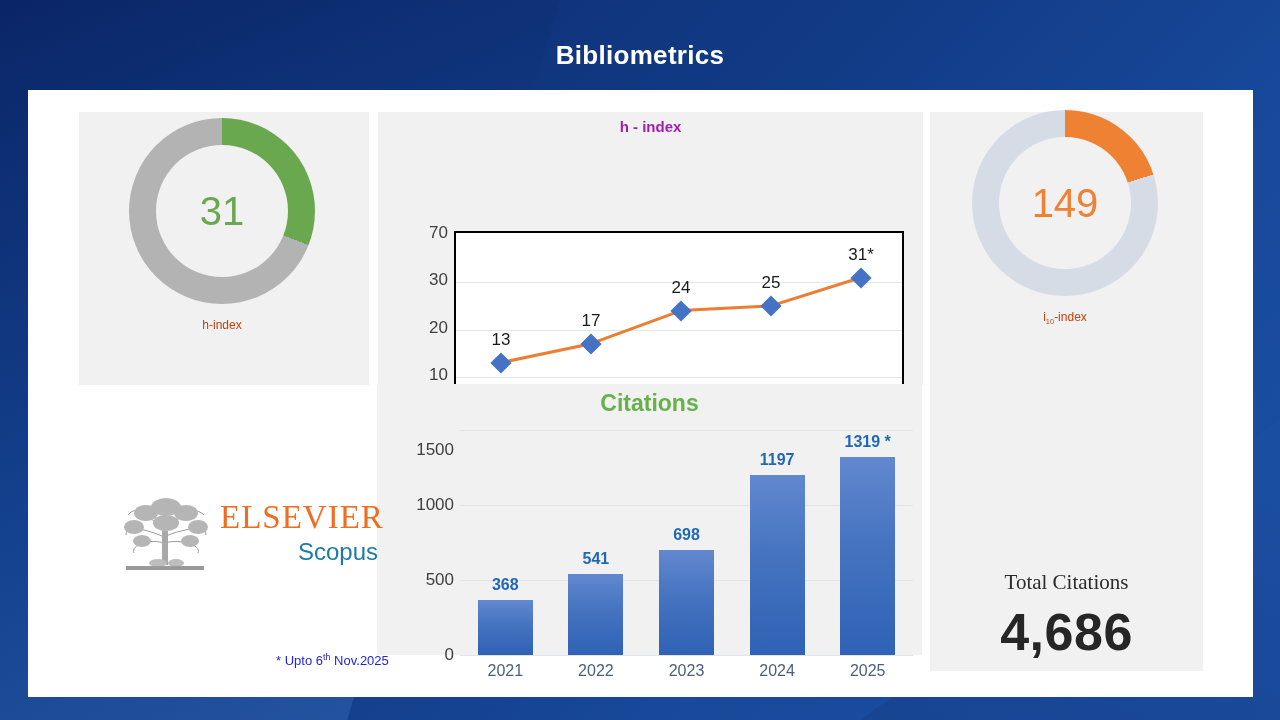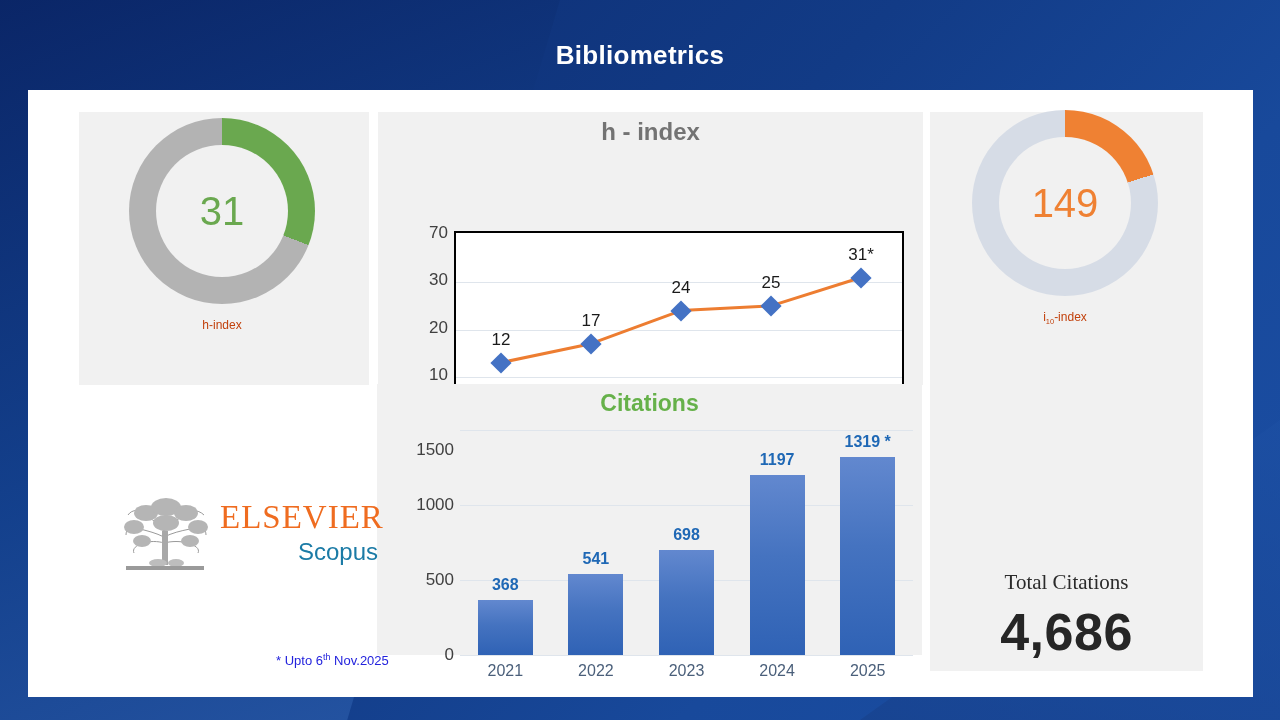--- a/index.html
+++ b/index.html
@@ -58,21 +58,21 @@
   }
   #donut-h{left:101px;top:28px;}
   #donut-h .donut-value{color:#6aa84f;}
   #donut-i{left:944px;top:20px;}
   #donut-i .donut-value{color:#ef8133;}
   .sub{font-size:.62em;vertical-align:sub;}
 
   
   #line-title{
     position:absolute;left:350px;top:28px;width:545px;text-align:center;
-    color:#737373;font-size:24px;font-weight:bold;
+    color:#a21caf;font-size:15px;font-weight:bold;
   }
   #line-plot{
     position:absolute;left:426px;top:141px;width:450px;height:193px;
     background:#ffffff;border:2px solid #000000;box-sizing:border-box;
   }
   .gridline{position:absolute;left:0;width:100%;height:1px;background:#dfe5ec;}
   .yaxis-label{
     position:absolute;right:0;text-align:right;width:40px;
     font-size:17px;color:#404040;transform:translateY(-50%);
   }
@@ -171,21 +171,21 @@
       <div class="yaxis-label" style="top: 2px;">70</div>
     </div>
   <div id="line-plot">
       <div class="gridline" style="top: 143.75px;"></div>
       <div class="gridline" style="top: 96.5px;"></div>
       <div class="gridline" style="top: 49.25px;"></div>
       <svg width="450" height="193" style="position: absolute; left: 0px; top: 0px;">
         <polyline points="45,129.575 135,110.675 225,77.60000000000001 315,72.875 405,44.525" fill="none" stroke="#ed7d31" stroke-width="3" stroke-linejoin="round"></polyline>
       </svg>
       <div class="lc-point" style="left: 45px; top: 129.575px; background: rgb(68, 114, 196);"></div>
-      <div class="lc-label" style="left: 45px; top: 116.575px;">12</div>
+      <div class="lc-label" style="left: 45px; top: 116.575px;">13</div>
       <div class="lc-point" style="left: 135px; top: 110.675px; background: rgb(68, 114, 196);"></div>
       <div class="lc-label" style="left: 135px; top: 97.675px;">17</div>
       <div class="lc-point" style="left: 225px; top: 77.6px; background: rgb(68, 114, 196);"></div>
       <div class="lc-label" style="left: 225px; top: 64.6px;">24</div>
       <div class="lc-point" style="left: 315px; top: 72.875px; background: rgb(68, 114, 196);"></div>
       <div class="lc-label" style="left: 315px; top: 59.875px;">25</div>
       <div class="lc-point" style="left: 405px; top: 44.525px; background: rgb(68, 114, 196);"></div>
       <div class="lc-label" style="left: 405px; top: 31.525px;">31*</div>
     </div>
   <div id="line-x-axis">

